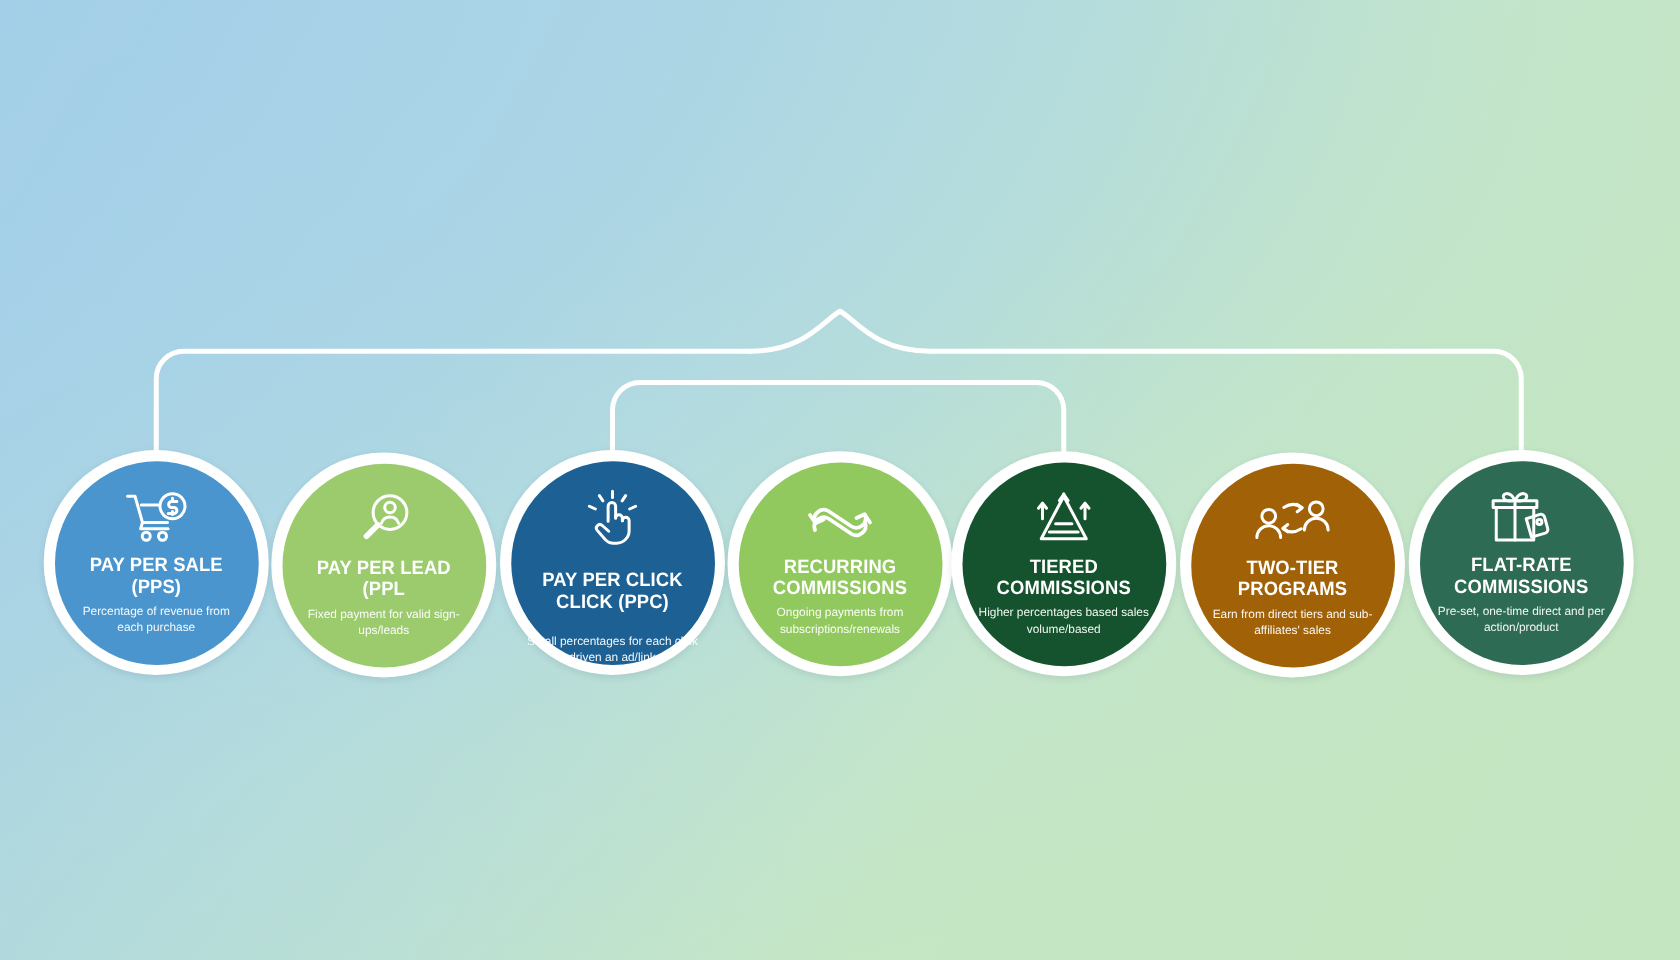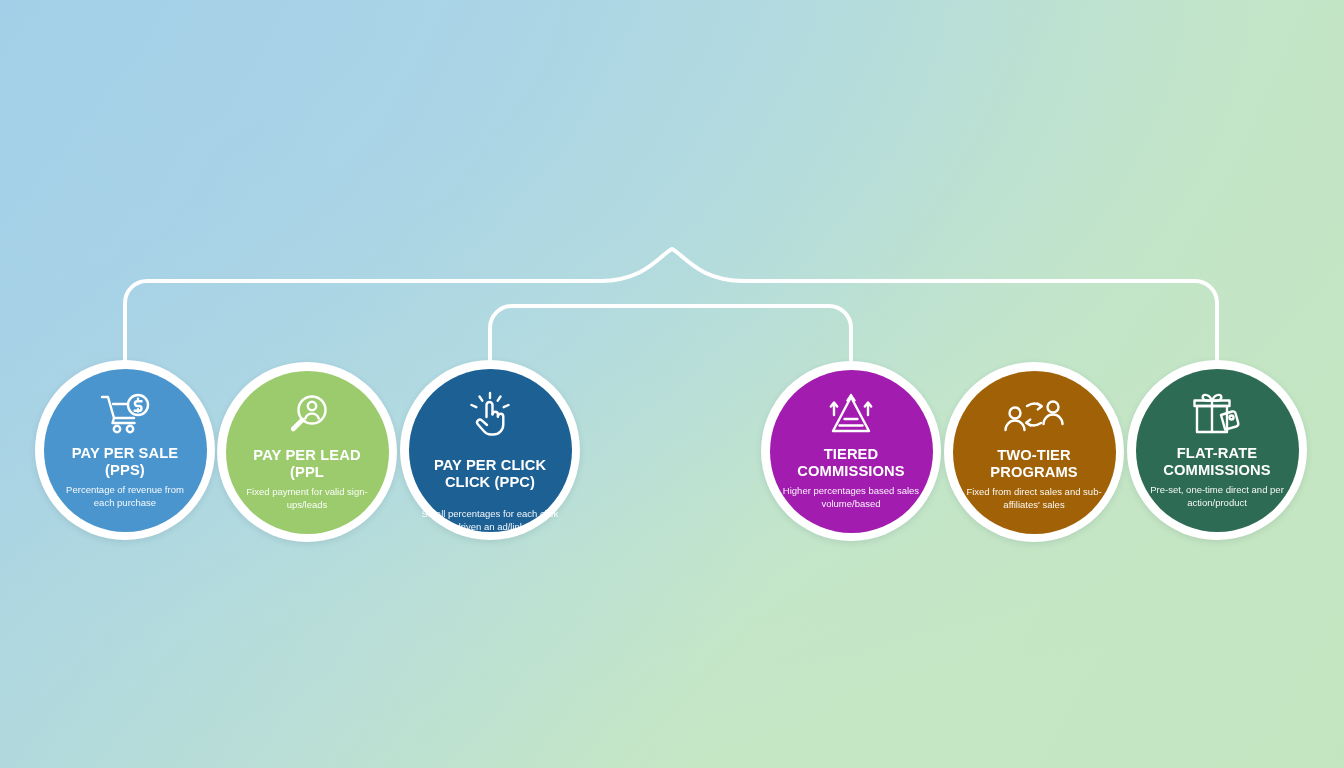--- a/index.html
+++ b/index.html
@@ -123,23 +123,37 @@
           <path d="M19.5 26 v-12 a3 3 0 0 1 6 0 v9"></path>
           <path d="M25.5 23.5 a2.7 2.7 0 0 1 5.4 0 v2"></path>
           <path d="M30.9 25.5 a2.7 2.7 0 0 1 5.4 0 v8 a10 10 0 0 1 -10 10 h-2.4 a9 9 0 0 1 -6.7 -3 l-6.4 -7.2 a2.8 2.8 0 0 1 4 -3.9 l5.2 4.6"></path>
         </svg>
       </span>
       <span class="n-title">PAY PER CLICK CLICK (PPC)</span>
       <span class="n-desc">Small percentages for each click driven an ad/link</span>
     </div>
   </div>
 
+  <div class="node" style="left:582px;top:361px;">
+    <div class="disc" style="background: rgb(146, 201, 94);">
+      <span class="ico">
+        <svg width="56" height="34" viewBox="0 0 56 34" fill="none" stroke="#fff" stroke-width="3" stroke-linecap="round" stroke-linejoin="round">
+          <path d="M8 20 a7.5 7.5 0 0 1 11 -9 l18 12 a7.5 7.5 0 0 0 11 -9"></path>
+          <path d="M48 20 a7.5 7.5 0 0 1 -11 9 l-18 -12 a7.5 7.5 0 0 0 -11 9"></path>
+          <path d="M4 14 l4.4 6.6 l6.4 -3"></path>
+          <path d="M52 20 l-4.4 -6.6 l-6.4 3"></path>
+        </svg>
+      </span>
+      <span class="n-title">RECURRING COMMISSIONS</span>
+      <span class="n-desc">Ongoing payments from subscriptions/renewals</span>
+    </div>
+  </div>
 
   <div class="node" style="left:761px;top:361px;">
-    <div class="disc" style="background: #a21caf;">
+    <div class="disc" style="background: #14532d;">
       <span class="ico">
         <svg width="52" height="44" viewBox="0 0 52 44" fill="none" stroke="#fff" stroke-width="2.4" stroke-linecap="round" stroke-linejoin="round">
           <path d="M26 4 L44 38 H8 Z"></path>
           <path d="M19.5 26 h13"></path>
           <path d="M14.5 32.5 h23"></path>
           <path d="M26 4 v-2"></path>
           <path d="M22.5 7.5 L26 2.5 L29.5 7.5"></path>
           <path d="M9 22 v-12 M5.8 13.6 L9 9.5 L12.2 13.6"></path>
           <path d="M43 22 v-12 M39.8 13.6 L43 9.5 L46.2 13.6"></path>
         </svg>
@@ -157,21 +171,21 @@
           <path d="M2.5 34 a9.5 9.5 0 0 1 19 0"></path>
           <circle cx="50" cy="11" r="5.5"></circle>
           <path d="M40.5 28 a9.5 9.5 0 0 1 19 0"></path>
           <path d="M24 10 q8 -5 14 0"></path>
           <path d="M34.5 7.5 L38.8 10.2 L34.8 13.4"></path>
           <path d="M38 27 q-8 5 -14 0"></path>
           <path d="M27.5 29.5 L23.2 26.8 L27.2 23.6"></path>
         </svg>
       </span>
       <span class="n-title">TWO-TIER PROGRAMS</span>
-      <span class="n-desc">Fixed from direct sales and sub-affiliates' sales</span>
+      <span class="n-desc">Earn from direct tiers and sub-affiliates' sales</span>
     </div>
   </div>
 
   <div class="node" style="left:1127px;top:360px;">
     <div class="disc" style="background: rgb(46, 107, 85);">
       <span class="ico">
         <svg width="52" height="46" viewBox="0 0 52 46" fill="none" stroke="#fff" stroke-width="2.4" stroke-linecap="round" stroke-linejoin="round">
           <path d="M6 15 h30 v26 H6 Z"></path>
           <path d="M3.5 9.5 h35 v5.5 h-35 Z"></path>
           <path d="M21 9.5 v31.5"></path>

